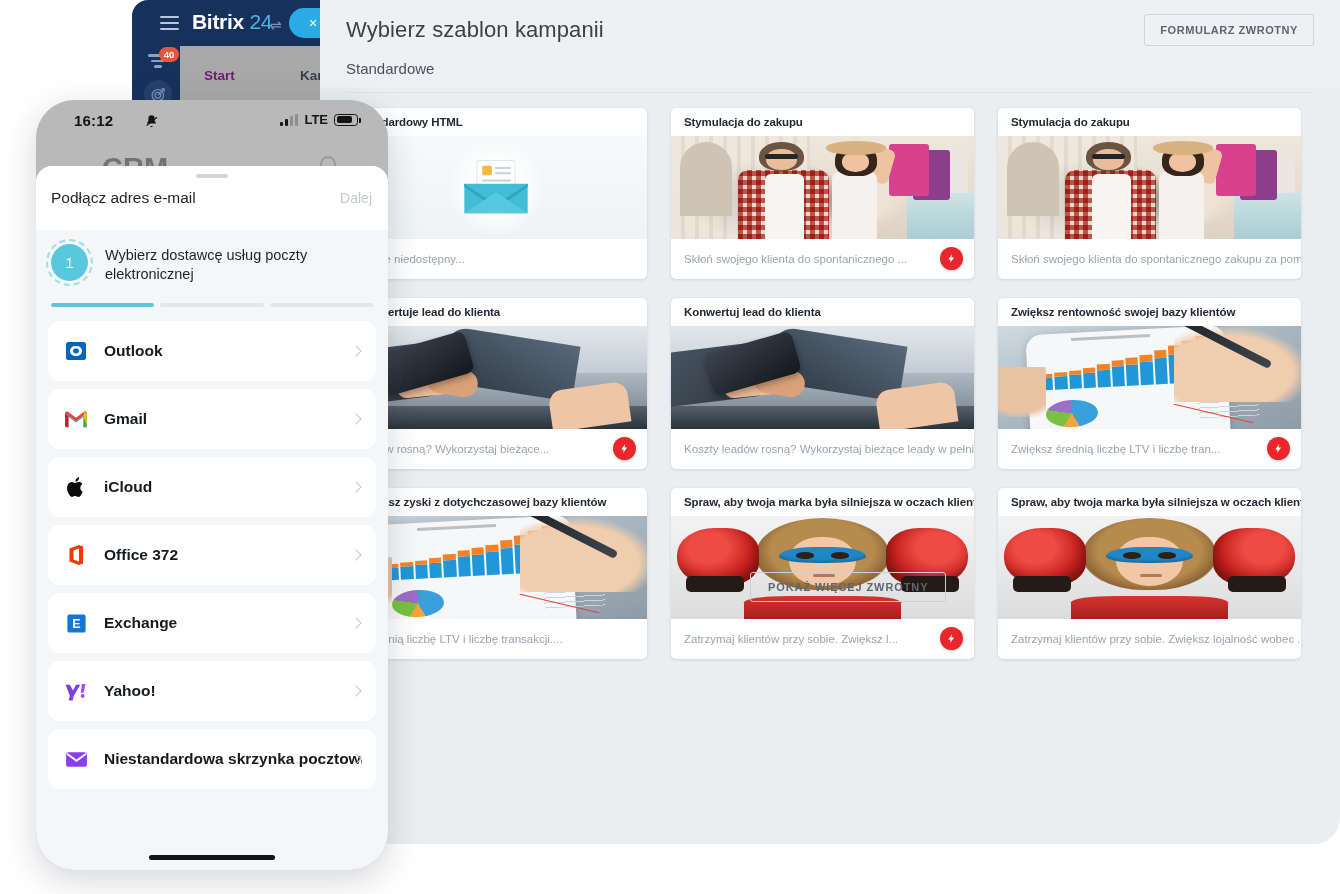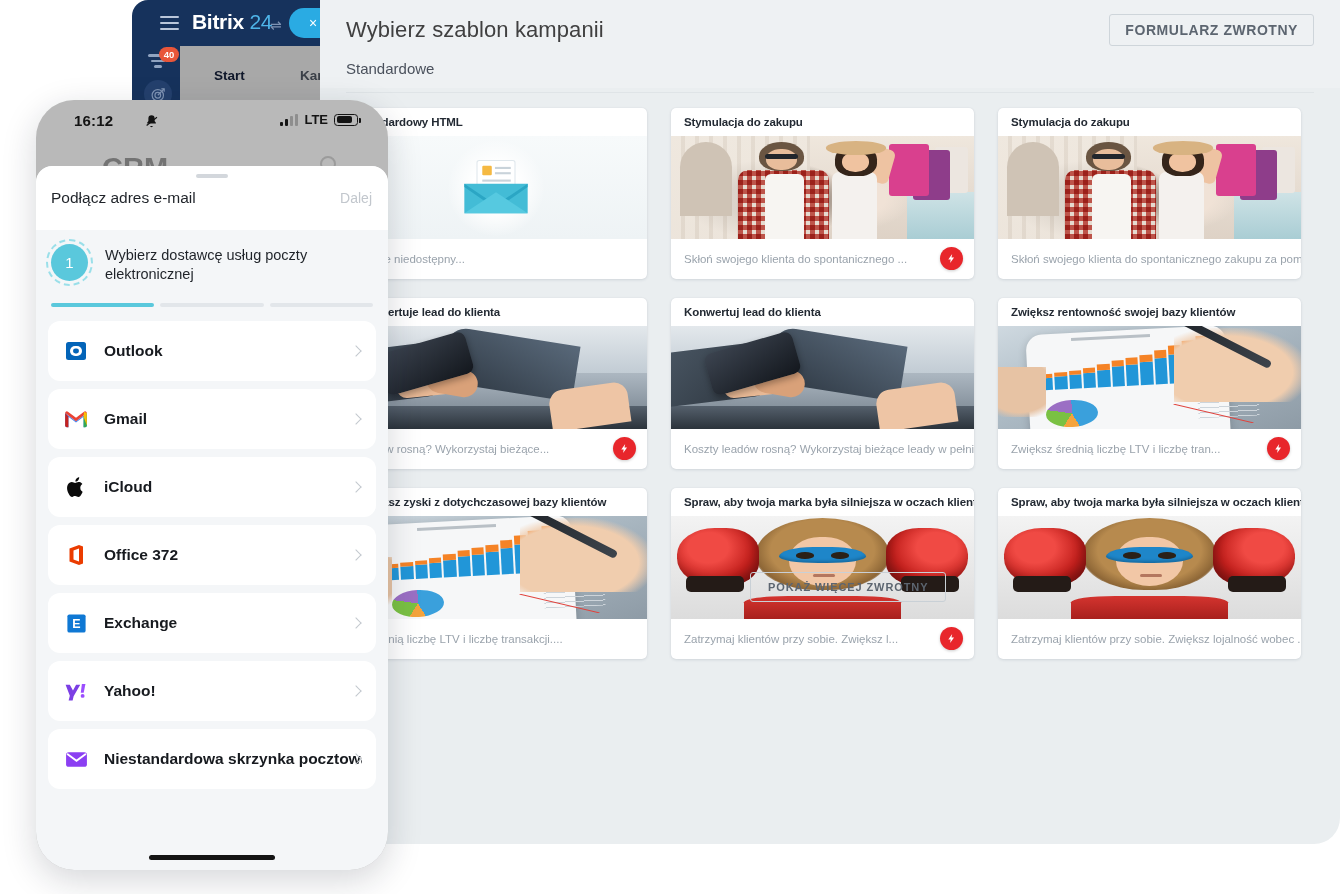--- a/index.html
+++ b/index.html
@@ -26,21 +26,21 @@
     position: absolute; left: 26px; top: 17px;
     font-size: 22px; color: #404040; font-weight: 400; letter-spacing: .1px;
     white-space: nowrap;
   }
   .feedback-btn {
     position: absolute; right: 26px; top: 14px;
     height: 32px; padding: 0 15px;
     display: flex; align-items: center; justify-content: center;
     border: 1px solid #ced5da; border-radius: 3px;
     background: #eef1f3; color: #5c6570;
-    font-size: 14px; font-weight: 700; letter-spacing: .55px;
+    font-size: 11px; font-weight: 700; letter-spacing: .55px;
     white-space: nowrap; cursor: pointer;
   }
   .section-label {
     position: absolute; left: 26px; top: 60px;
     font-size: 15px; color: #4a515c; font-weight: 400;
   }
   .hr-divider {
     position: absolute; left: 26px; top: 92px; width: 968px; height: 1px;
     background: #dfe4e7;
   }
@@ -260,21 +260,21 @@
   .bx-funnel i:nth-child(3){ width:8px; }
   .bx-badge { position:absolute; left:27px; top:47px; min-width:20px; height:15px;
     padding:0 4px; background:#e8563a; color:#fff; font-size:9.5px; font-weight:700;
     border-radius:8px; display:flex; align-items:center; justify-content:center; }
   .bx-target { position:absolute; left:12px; top:80px; width:28px; height:28px;
     border-radius:50%; background:#24406d; display:flex; align-items:center;
     justify-content:center; cursor:pointer; }
   .bx-tabs { position:absolute; left:48px; top:46px; width:214px; height:122px;
     background:#a8a8a8; }
   .bx-tab { position:absolute; top:22px; font-size:13.5px; font-weight:700; }
-  .bx-tab.active { left:34px; color:#0f172a; }
+  .bx-tab.active { left:24px; color:#701a75; }
   .bx-tab.active::after { content:""; position:absolute; left:-6px; top:32px;
     width:56px; height:3px; background:#2a66b6; border-radius:2px; }
   .bx-tab.idle { left:120px; color:#3a3f47; }
 
   
   .phone {
     position: absolute; left: 36px; top: 100px; width: 352px; height: 770px;
     background: #b9b9b9;
     border-radius: 38px;
     box-shadow: 0 10px 34px rgba(20,30,45,.18);

